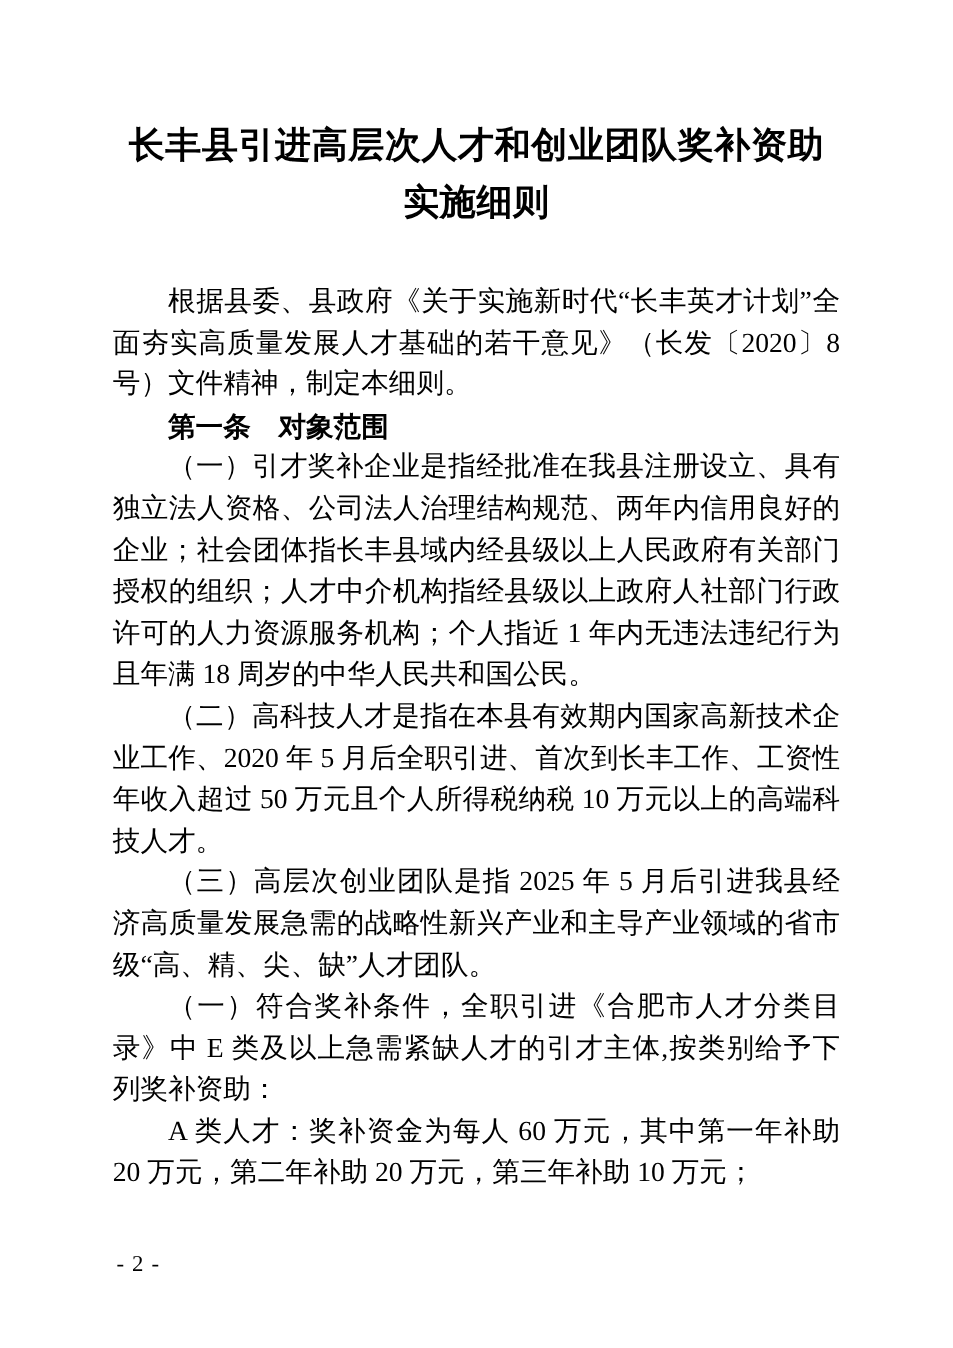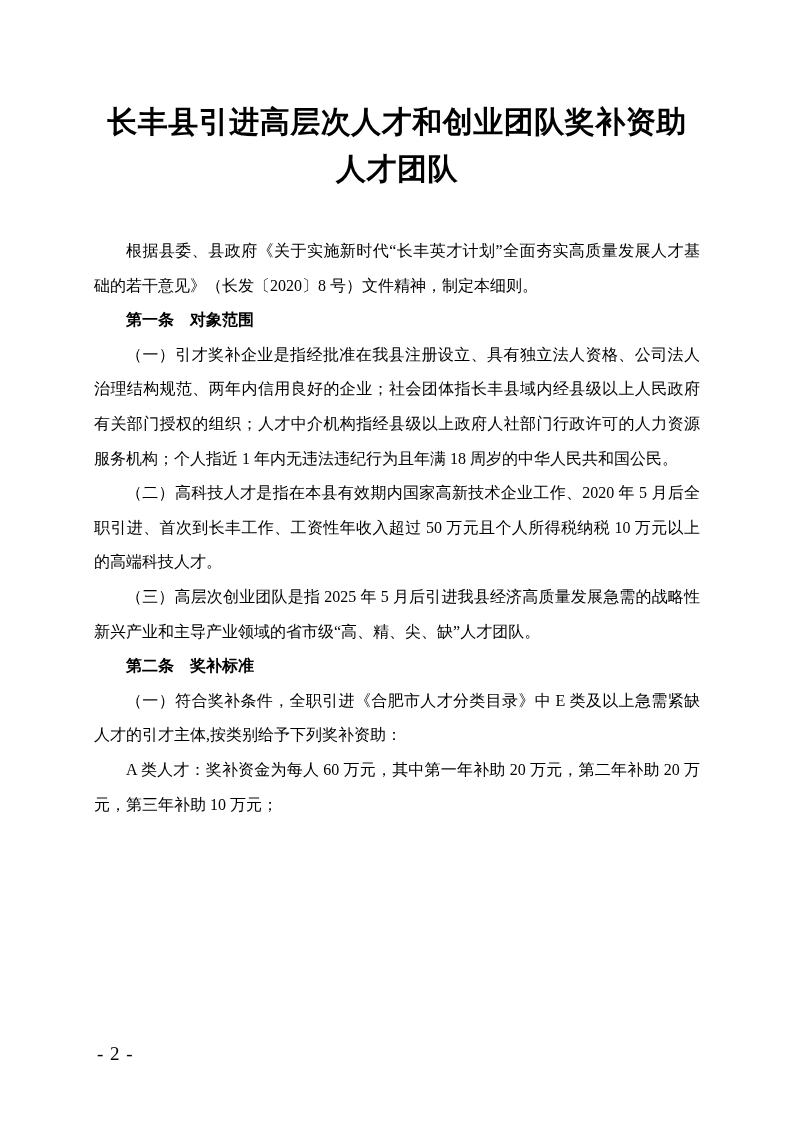--- a/index.html
+++ b/index.html
@@ -29,21 +29,21 @@
     font-weight: bold;
     font-size: 30px;
     line-height: 47px;
     letter-spacing: 0.5px;
   }
   .title-line {
     display: block;
   }
   .doc-body {
     margin-top: 42px;
-    font-size: 16px;
+    font-size: 23px;
     line-height: 34.6px;
     text-align: justify;
     text-justify: inter-ideograph;
   }
   .para {
     margin: 0;
     text-indent: 2em;
   }
   .para.heading {
     font-family: "Liberation Sans", sans-serif;
@@ -58,27 +58,26 @@
     font-family: "Liberation Serif", serif;
   }
 </style>
 </head>
 <body>
 
 <div class="page">
   <div class="content">
     <h1 class="doc-title">
       <span class="title-line">长丰县引进高层次人才和创业团队奖补资助</span>
-      <span class="title-line">人才团队</span>
+      <span class="title-line">实施细则</span>
     </h1>
     <div class="doc-body">
       <p class="para">根据县委、县政府《关于实施新时代“长丰英才计划”全面夯实高质量发展人才基础的若干意见》（长发〔2020〕8 号）文件精神，制定本细则。</p>
       <p class="para heading">第一条　对象范围</p>
       <p class="para">（一）引才奖补企业是指经批准在我县注册设立、具有独立法人资格、公司法人治理结构规范、两年内信用良好的企业；社会团体指长丰县域内经县级以上人民政府有关部门授权的组织；人才中介机构指经县级以上政府人社部门行政许可的人力资源服务机构；个人指近 1 年内无违法违纪行为且年满 18 周岁的中华人民共和国公民。</p>
       <p class="para">（二）高科技人才是指在本县有效期内国家高新技术企业工作、2020 年 5 月后全职引进、首次到长丰工作、工资性年收入超过 50 万元且个人所得税纳税 10 万元以上的高端科技人才。</p>
       <p class="para">（三）高层次创业团队是指 2025 年 5 月后引进我县经济高质量发展急需的战略性新兴产业和主导产业领域的省市级“高、精、尖、缺”人才团队。</p>
-      <p class="para heading">第二条　奖补标准</p>
       <p class="para">（一）符合奖补条件，全职引进《合肥市人才分类目录》中 E 类及以上急需紧缺人才的引才主体,按类别给予下列奖补资助：</p>
       <p class="para">A 类人才：奖补资金为每人 60 万元，其中第一年补助 20 万元，第二年补助 20 万元，第三年补助 10 万元；</p>
     </div>
   </div>
   <div class="page-number">- 2 -</div>
 </div>
 
 </body></html>

